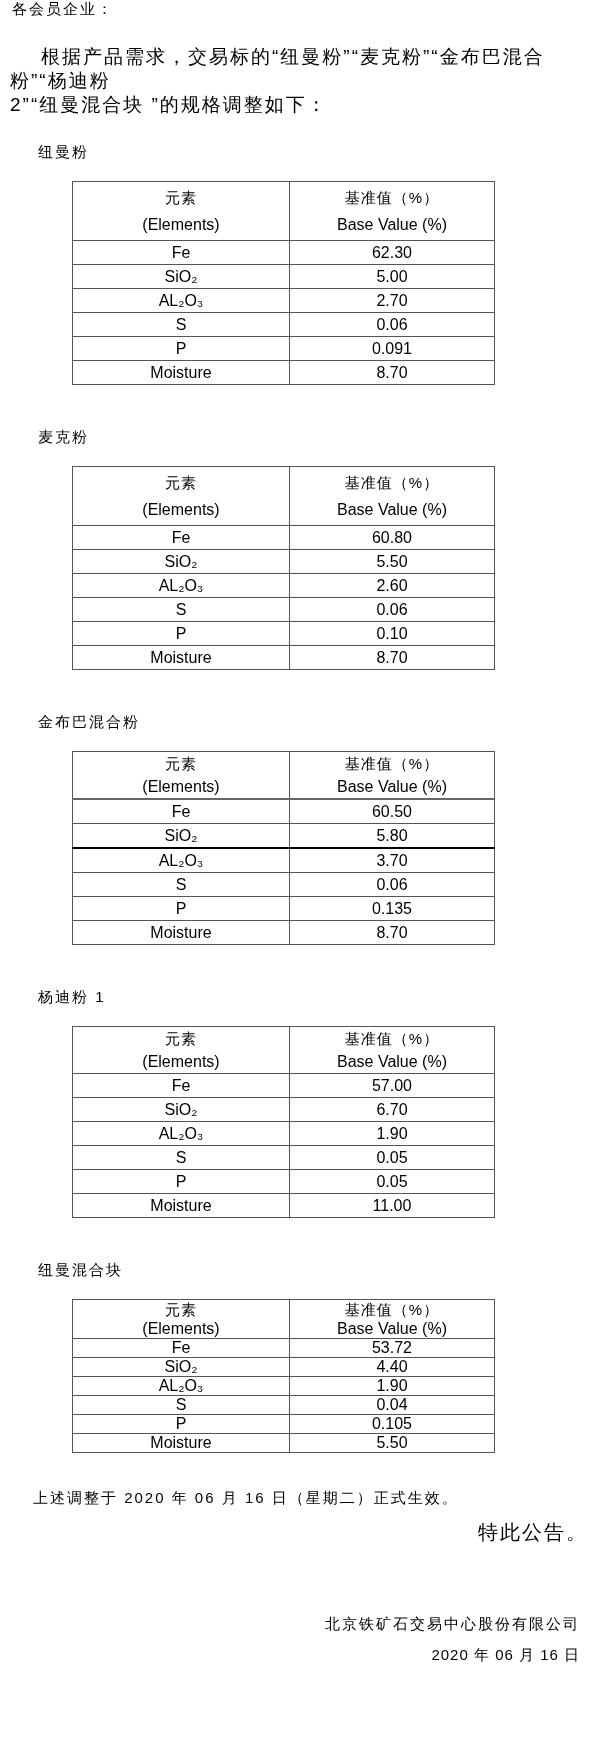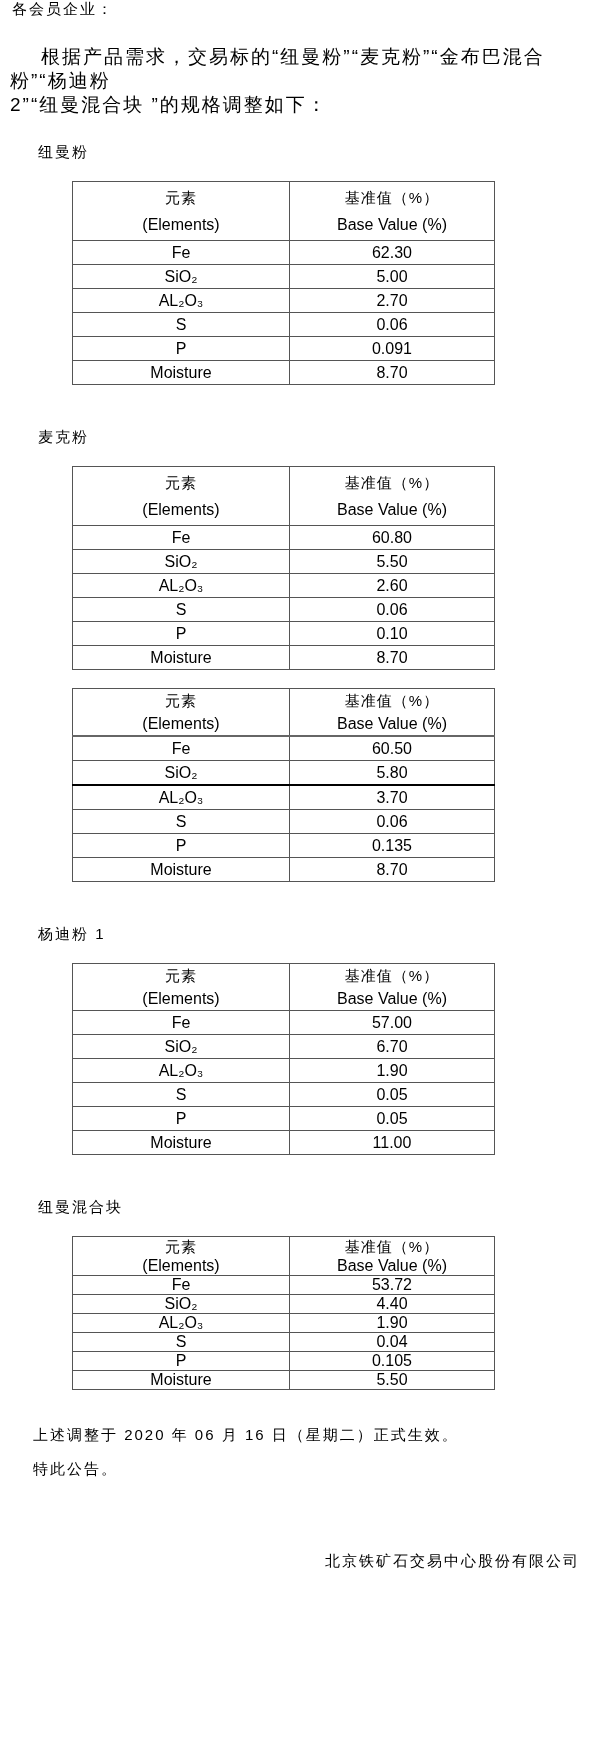--- a/index.html
+++ b/index.html
@@ -34,21 +34,21 @@
   .t-a .hd td { padding:2px 0; }
   .t-a .hd div { line-height:27px; }
   .t-b .hd div { line-height:23px; }
   .t-c .hd div { line-height:19px; }
   .dr td { font-size:16px; }
   .t-a .dr td, .t-b .dr td { height:23px; line-height:23px; }
   .t-c .dr td { height:18px; line-height:18px; }
   .hd-thick td { border-bottom:2px solid #666; }
   .thick td { border-bottom:2px solid #000; }
   .effective { margin:33px 12px 0 12px; text-indent:21px; font-size:15px; line-height:24px; letter-spacing:2px; }
-  .closing { margin:10px 12px 0 12px; text-indent:21px; font-size:15px; line-height:24px; letter-spacing:2px; }
+  .closing { margin:10px 12px 0 12px; text-indent:21px; font-size:20px; line-height:24px; letter-spacing:2px;text-align:right; }
   .issuer { margin:73px 20px 0 0; text-align:right; font-size:15px; line-height:18px; letter-spacing:2px;font-family:Liberation Mono, monospace; }
   .issue-date { margin:11px 20px 0 0; text-align:right; font-size:15px; line-height:18px; letter-spacing:1px; }
 </style>
 </head>
 <body>
 
 <div class="page">
 
   <div class="salutation">各会员企业：</div>
 
@@ -135,20 +135,21 @@
           </tr>
       <tr class="dr">
             <td>Moisture</td>
             <td>8.70</td>
           </tr>
     </tbody>
       </table>
   </div>
 
   <div class="section">
+    <div class="heading">金布巴混合粉</div>
     <table class="tbl t-b">
       <tbody>
           <tr class="hd hd-thick">
         <td class="c1">
           <div class="zh">元素</div>
           <div class="en">(Elements)</div>
         </td>
         <td class="c2">
           <div class="zh">基准值（%）</div>
           <div class="en">Base Value (%)</div>
@@ -262,14 +263,15 @@
             <td>Moisture</td>
             <td>5.50</td>
           </tr>
     </tbody>
       </table>
   </div>
 
   <div class="effective">上述调整于 2020 年 06 月 16 日（星期二）正式生效。</div>
   <div class="closing">特此公告。</div>
   <div class="issuer">北京铁矿石交易中心股份有限公司</div>
+  <div class="issue-date">2020 年 06 月 16 日</div>
 
 </div>
 
 </body></html>

